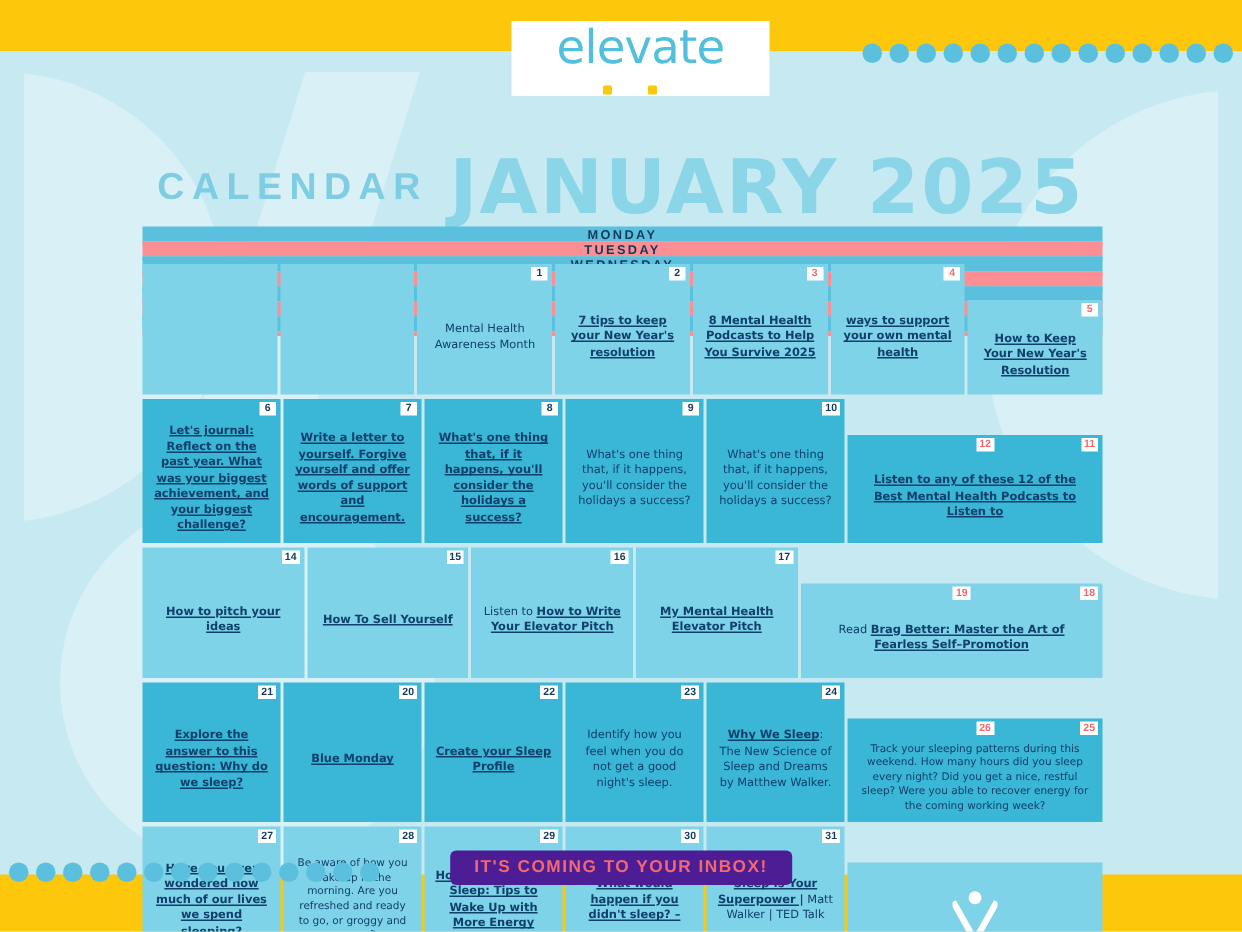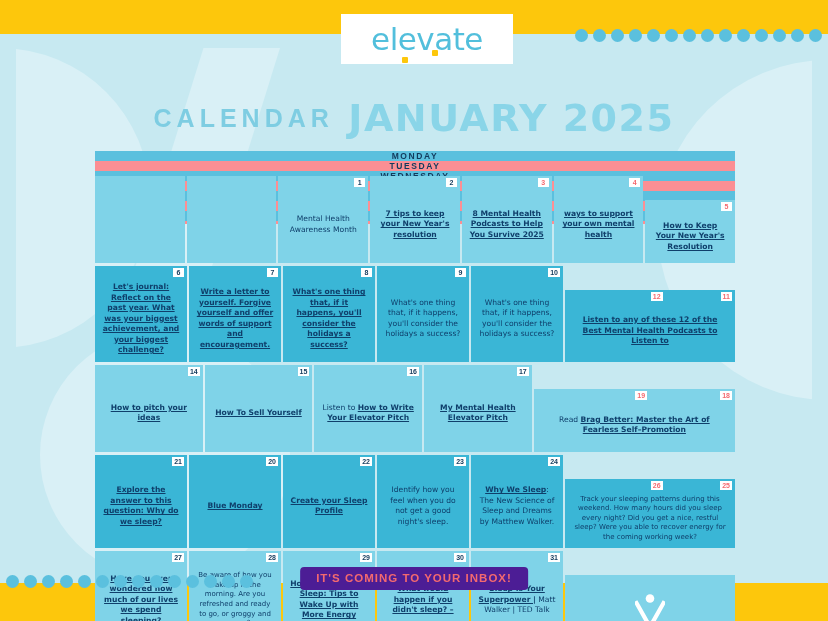--- a/index.html
+++ b/index.html
@@ -39,21 +39,21 @@
   }
 
   
   #top-bar {
     position:absolute; left:0; top:0; width:828px; height:34px;
     background:#fdc70c; z-index:2;
   }
   #logo-box {
     position:absolute; left:341px; top:14px; width:172px; height:50px;
     background:#ffffff; z-index:4;
-    display:flex; align-items:center; justify-content:center;
+    display:flex; justify-content:center;
   }
   #logo-word {
     font-size:31px; letter-spacing:-0.5px;
     color:#52bfdc; font-weight:400;
     font-family:"DejaVu Sans", sans-serif;
     position:relative;
   }
   #logo-dot {
     position:absolute; width:6px; height:6px; background:#fdc70c;
     border-radius:1px; left:61px; bottom:1px;
@@ -70,21 +70,21 @@
   #title-row {
     position:absolute; left:0; top:96px; width:828px;
     text-align:center; z-index:3;
     white-space:nowrap;
   }
   #title-small {
     font-size:25px; letter-spacing:5px; color:#7ecde2;
     font-weight:700; vertical-align:middle;
   }
   #title-big {
-    font-size:38px; letter-spacing:1.5px; color:#8ad5e8;
+    font-size:50px; letter-spacing:1.5px; color:#8ad5e8;
     font-weight:700; vertical-align:middle; margin-left:10px;
     font-family:"DejaVu Sans", sans-serif;
   }
 
   
   #calendar {
     position:absolute; left:95px; top:151px; width:640px; z-index:3;
   }
   #dow-row { display:flex; height:22px;flex-direction:column; }
   .dow {

